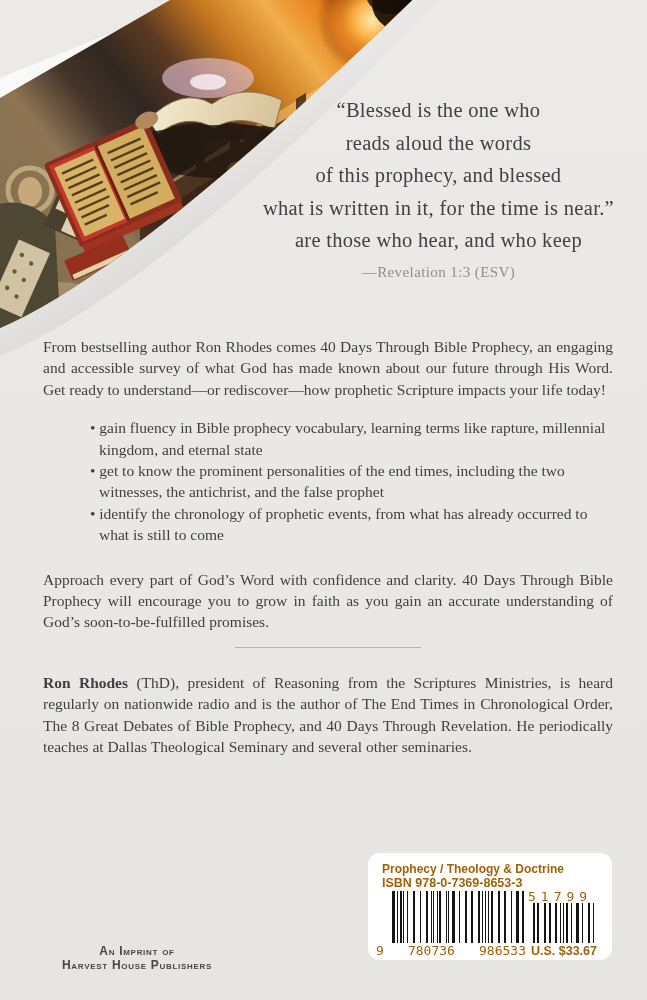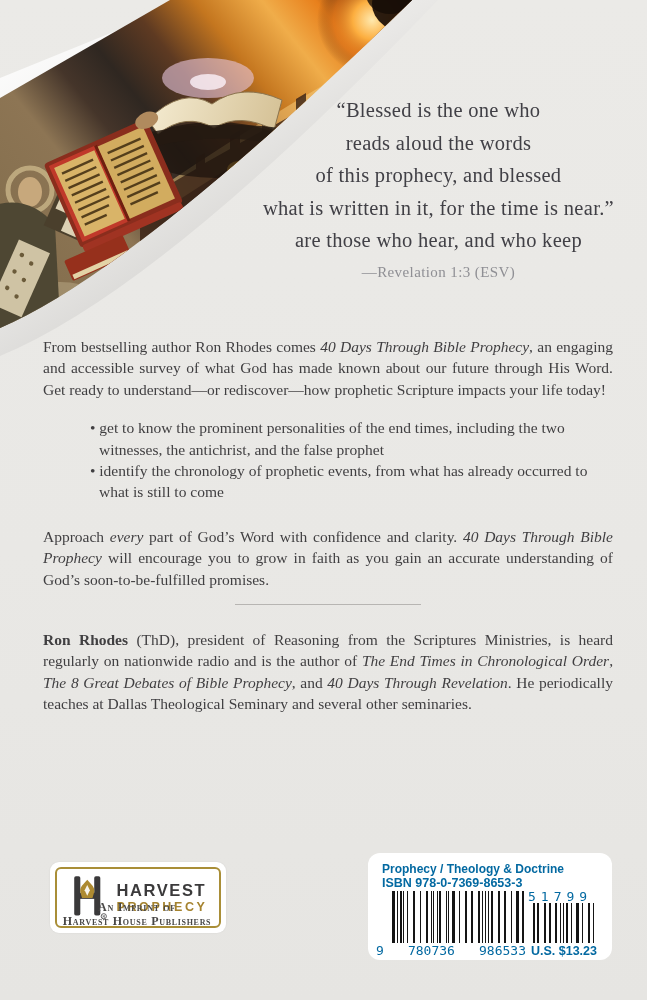--- a/index.html
+++ b/index.html
@@ -28,50 +28,50 @@
     font-size:15.5px; line-height:21.4px; color:#403f41;
   }
   .copy p{margin:0; text-align:justify;}
   .copy p.p-gap1{margin-bottom:17px;}
   .copy p.p-gap2{margin-bottom:23px;}
   .copy ul{
     margin:0 0 23px 0; padding:0 0 0 47px; list-style:none; text-align:left;
   }
   .copy li{padding-left:9px; text-indent:-9px;}
   .copy li::before{content:"\2022\00a0";}
-  .it{font-style:italic;}
+  .it{}
   .bd{font-weight:bold;}
   .divider{
     width:186px; height:1px; background:#b7b5b2; border:0;
     margin:14px auto 24px auto;
   }
   
   .logo-box{
     position:absolute; left:50px; top:862px; width:176px; height:71px; z-index:3;
     background:#ffffff; border-radius:9px; box-shadow:0 0 2px rgba(0,0,0,.08);
   }
   .logo-inner{
     position:absolute; inset:5px; border:2px solid #a98e37; border-radius:6px;
     display:flex; align-items:center; justify-content:center; gap:8px;
     font-family:"Liberation Sans", sans-serif;
   }
   .logo-text{display:flex; flex-direction:column; line-height:1;}
   .logo-name{font-weight:bold; font-size:16.5px; letter-spacing:1.6px; color:#3b3a3b;}
   .logo-imprint{font-weight:bold; font-size:12.5px; letter-spacing:2.6px; color:#a5832f; margin-top:3px;}
   .imprint-caption{
-    position:absolute; left:27px; top:900px; width:220px; z-index:3;
-    text-align:center; font-family:Liberation Serif, serif;
+    position:absolute; left:27px; top:944px; width:220px; z-index:3;
+    text-align:center; font-family:Liberation Sans, sans-serif;
     font-variant:small-caps; font-weight:bold; font-size:12px; letter-spacing:.7px;
     color:#484746; line-height:14px;
   }
   
   .barcode-panel{
     position:absolute; left:368px; top:853px; width:244px; height:107px; z-index:3;
     background:#ffffff; border-radius:12px;
-    font-family:"Liberation Sans", sans-serif; color:#0369a1;
+    font-family:"Liberation Sans", sans-serif; color:#a16207;
   }
   .bc-cat{position:absolute; left:14px; top:9px; font-weight:bold; font-size:12px; white-space:nowrap;}
   .bc-isbn{position:absolute; left:14px; top:23px; font-weight:bold; font-size:12.5px; white-space:nowrap;}
   .bc-main-bars{
     position:absolute; left:24px; top:38px; width:128px; height:52px;
     background-color:#fff;
     background-image:
       repeating-linear-gradient(90deg,#151515 0 1px,transparent 1px 6px,#151515 6px 8px,transparent 8px 13px),
       repeating-linear-gradient(90deg,transparent 0 3px,#151515 3px 4px,transparent 4px 9px,#151515 9px 10px,transparent 10px 17px);
     border-left:2px solid #151515; border-right:2px solid #151515;
@@ -219,57 +219,41 @@
     <div class="quote-line">reads aloud the words</div>
     <div class="quote-line">of this prophecy, and blessed</div>
     <div class="quote-line">what is written in it, for the time is near.”</div>
     <div class="quote-line">are those who hear, and who keep</div>
     <div class="quote-attr">—Revelation 1:3 (ESV)</div>
   </div>
 
   <div class="copy">
     <p class="p-gap1"><span>From bestselling author Ron Rhodes comes </span><span class="it">40 Days Through Bible Prophecy</span><span>, an engaging and accessible survey of what God has made known about our future through His Word. Get ready to understand—or rediscover—how prophetic Scripture impacts your life today!</span></p>
     <ul>
+      <li><span>gain fluency in Bible prophecy vocabulary, learning terms like </span><span class="it">rapture</span><span>, </span><span class="it">millennial kingdom</span><span>, and </span><span class="it">eternal state</span></li>
       <li><span>get to know the prominent personalities of the end times, including the two witnesses, the antichrist, and the false prophet</span></li>
       <li><span>identify the chronology of prophetic events, from what has already occurred to what is still to come</span></li>
     </ul>
     <p><span>Approach </span><span class="it">every</span><span> part of God’s Word with confidence and clarity. </span><span class="it">40 Days Through Bible Prophecy</span><span> will encourage you to grow in faith as you gain an accurate understanding of God’s soon-to-be-fulfilled promises.</span></p>
     <hr class="divider">
     <p><span class="bd">Ron Rhodes</span><span> (ThD), president of Reasoning from the Scriptures Ministries, is heard regularly on nationwide radio and is the author of </span><span class="it">The End Times in Chronological Order</span><span>, </span><span class="it">The 8 Great Debates of Bible Prophecy</span><span>, and </span><span class="it">40 Days Through Revelation</span><span>. He periodically teaches at Dallas Theological Seminary and several other seminaries.</span></p>
   </div>
 
-  <div class="logo-box">
-    <div class="logo-inner">
-      <svg width="40" height="50" viewBox="0 0 46 54" aria-hidden="true">
-        <rect x="6" y="2" width="7" height="45" rx="2" fill="#3a393a"></rect>
-        <rect x="29" y="2" width="7" height="45" rx="2" fill="#3a393a"></rect>
-        <rect x="12" y="21" width="18" height="7" fill="#3a393a"></rect>
-        <path d="M21,6 C25,11 30,14 29,20 L27,27 H15 L13,20 C12,14 17,11 21,6 Z" fill="#ad8a31"></path>
-        <path d="M21,12 L24,18 L21,24.5 L18,18 Z" fill="#f7f4ec"></path>
-        <circle cx="40" cy="48" r="3" fill="none" stroke="#3a393a" stroke-width=".9"></circle>
-        <text x="40" y="50" font-size="4.4" text-anchor="middle" fill="#3a393a" font-family="Liberation Sans, sans-serif">R</text>
-      </svg>
-      <div class="logo-text">
-        <span class="logo-name">HARVEST</span>
-        <span class="logo-imprint">PROPHECY</span>
-      </div>
-    </div>
-  </div>
   <div class="imprint-caption">
     <div>An Imprint of</div>
     <div>Harvest House Publishers</div>
   </div>
 
   <div class="barcode-panel">
     <div class="bc-cat">Prophecy / Theology &amp; Doctrine</div>
     <div class="bc-isbn">ISBN 978-0-7369-8653-3</div>
     <div class="bc-main-bars"></div>
     <div class="bc-ean-row">
       <span>9</span>
       <span>780736</span>
       <span>986533</span>
     </div>
     <div class="bc-addon-num">51799</div>
     <div class="bc-addon-bars"></div>
-    <div class="bc-price">U.S. $13.23</div>
+    <div class="bc-price">U.S. $33.67</div>
   </div>
 
 </div>
 
 </body></html>

